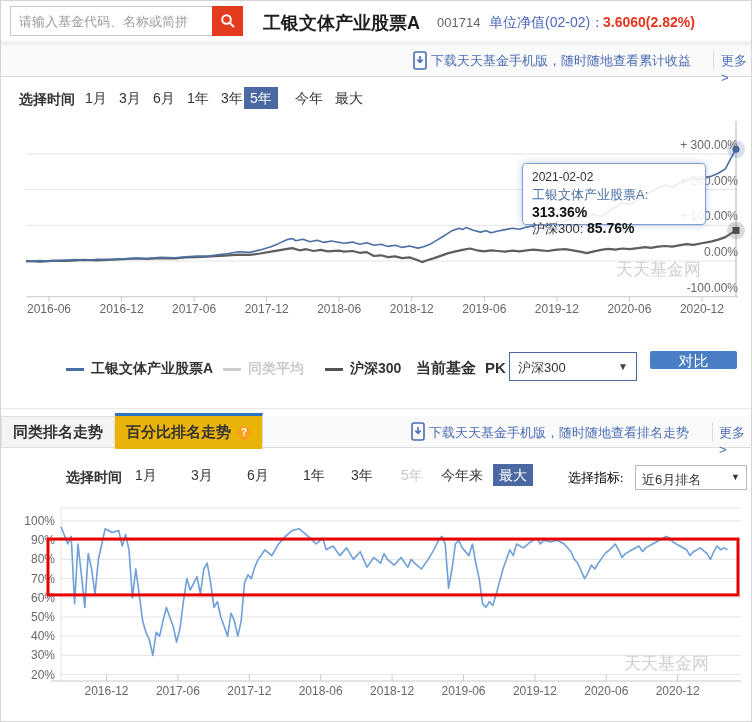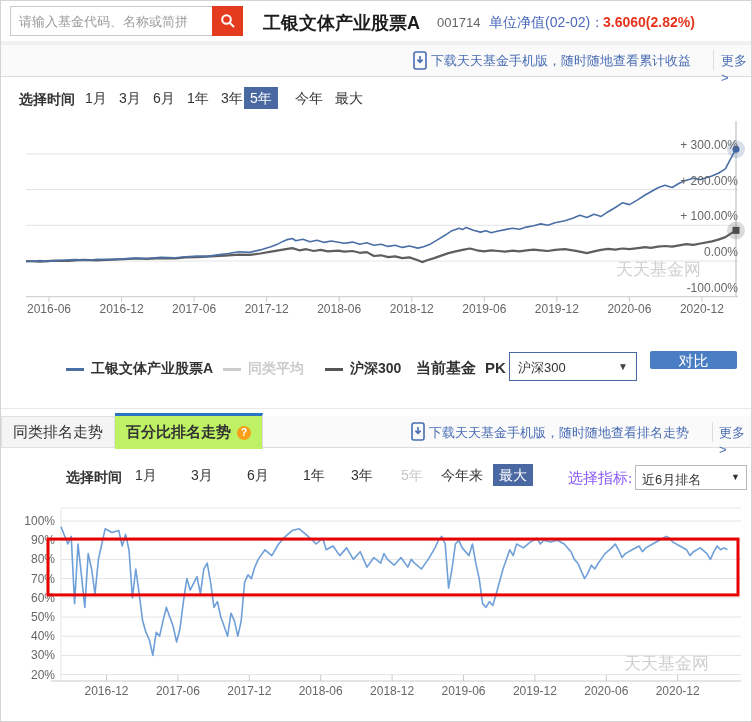--- a/index.html
+++ b/index.html
@@ -54,29 +54,29 @@
         border:1px solid #4a69a2;background:#fff;cursor:pointer;}
   #pk-select .val{position:absolute;left:8px;top:6px;font-size:13px;color:#333;}
   #pk-select .arr{position:absolute;right:8px;top:8px;font-size:10px;color:#444;}
   #compare-btn{position:absolute;left:649px;top:350px;width:87px;height:18px;background:#4a7ec4;border:none;
         color:#fff;font-size:15px;border-radius:2px;cursor:pointer;font-family:inherit;}
   #sec1-bottom{position:absolute;left:0;top:407px;width:752px;height:1px;background:#e9e9e9;}
 
   
   .tab-inactive{position:absolute;left:0;top:415px;width:114px;height:32px;box-sizing:border-box;
         background:#f4f4f4;border:1px solid #e0e0e0;display:flex;align-items:center;justify-content:center;
-        font-size:15px;font-weight:normal;color:#333;cursor:pointer;}
+        font-size:15px;font-weight:bold;color:#333;cursor:pointer;}
   .tab-active2{position:absolute;left:114px;top:412px;width:148px;height:36px;box-sizing:border-box;
-        background:#bef264;border-top:3px solid #2c74c4;border-right:1px solid #dcdcdc;z-index:2;
+        background:#eab308;border-top:3px solid #2c74c4;border-right:1px solid #dcdcdc;z-index:2;
         display:flex;align-items:center;justify-content:center;gap:6px;
         font-size:15px;font-weight:bold;color:#333;cursor:pointer;}
   .help-ico{width:14px;height:14px;border-radius:50%;background:#f8a01a;color:#fff;font-size:10px;
         font-weight:bold;display:inline-flex;align-items:center;justify-content:center;cursor:pointer;}
 
-  #metric-label{position:absolute;left:567px;top:468px;font-size:15px;color:#8b5cf6;font-family:Liberation Serif, serif;}
+  #metric-label{position:absolute;left:567px;top:468px;font-size:13px;color:#000000;font-family:Liberation Serif, serif;}
   #metric-select{position:absolute;left:634px;top:464px;width:112px;height:25px;box-sizing:border-box;
         border:1px solid #b9b9b9;background:#fff;cursor:pointer;padding-left:8px;}
   #metric-select .val{position:absolute;left:6px;top:5px;font-size:13px;color:#333;}
   #metric-select .arr{position:absolute;right:6px;top:6px;font-size:9px;color:#333;}
 
   svg{position:absolute;left:0;}
   svg text{font-family:"Liberation Sans","DejaVu Sans",sans-serif;}
 </style>
 </head>
 <body>
@@ -156,20 +156,31 @@
       <rect x="731.5" y="112.88368" width="7" height="7" fill="#4d4d4d"></rect>
       <circle cx="735" cy="35.130480000000006" r="9" fill="rgba(77,111,165,0.22)"></circle>
       <circle cx="735" cy="35.130480000000006" r="3.5" fill="#4166a5"></circle>
       <text x="737" y="34.900000000000006" text-anchor="end" font-size="12" fill="#666">+ 300.00%</text>
       <text x="737" y="70.60000000000001" text-anchor="end" font-size="12" fill="#666">+ 200.00%</text>
       <text x="737" y="106.30000000000001" text-anchor="end" font-size="12" fill="#666">+ 100.00%</text>
       <text x="737" y="142" text-anchor="end" font-size="12" fill="#666">0.00%</text>
       <text x="737" y="177.7" text-anchor="end" font-size="12" fill="#666">-100.00%</text>
     </svg>
 
+  <div id="tooltip">
+    <div class="tt-date">2021-02-02</div>
+    <div>
+      <span class="tt-fund-label">工银文体产业股票A:</span>
+      <b>313.36%</b>
+    </div>
+    <div>
+      <span class="tt-idx-label">沪深300:</span>
+      <b>85.76%</b>
+    </div>
+  </div>
 
   <div class="abs" style="left:0;top:358px;width:752px;height:20px" id="legend-row">
       <span class="leg-item" style="left: 65px;">
         <span class="leg-dash" style="background: rgb(74, 111, 165);"></span>
         <span class="leg-text">工银文体产业股票A</span>
       </span>
       <span class="leg-item" style="left: 222px;">
         <span class="leg-dash" style="background: rgb(204, 204, 204);"></span>
         <span class="leg-text muted">同类平均</span>
       </span>

